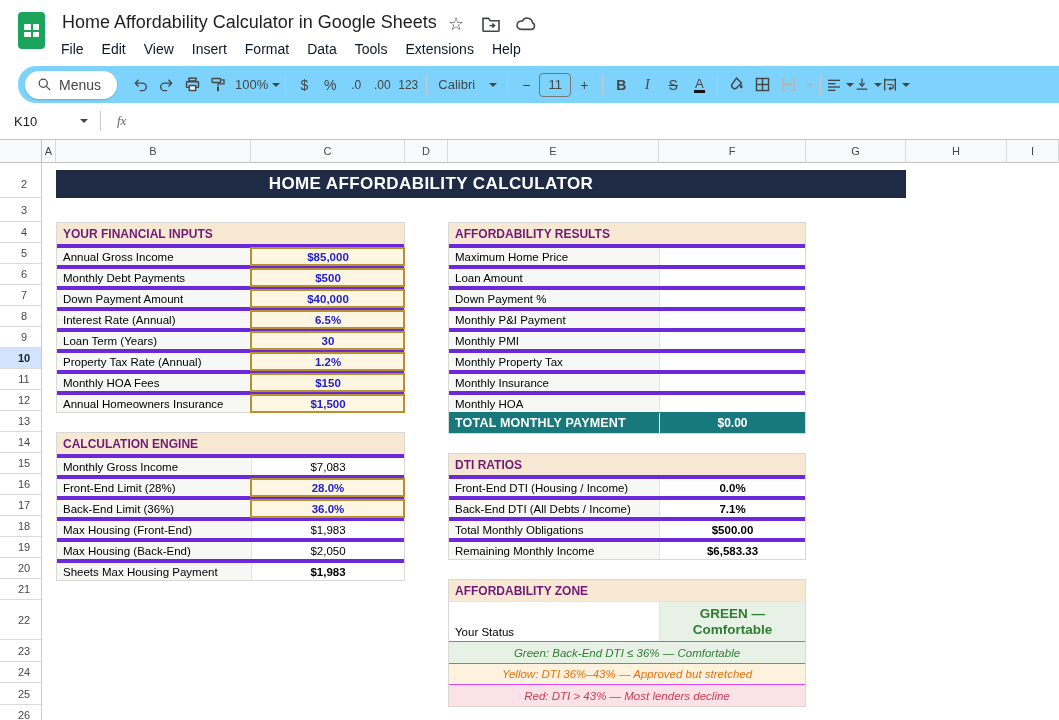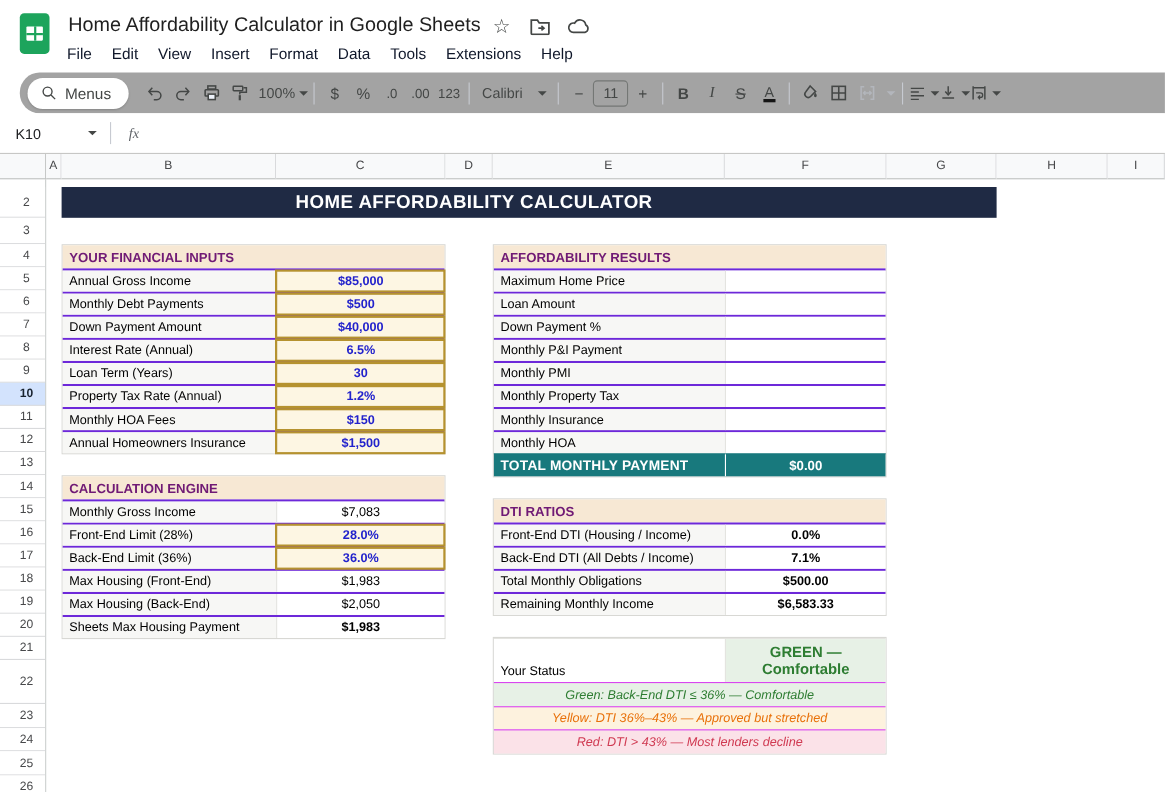--- a/index.html
+++ b/index.html
@@ -15,21 +15,21 @@
     border-radius:1px; }
   .logo .grid4:before { content:""; position:absolute; left:6.5px; top:0; width:2px; height:13px; background:#1da45c; }
   .logo .grid4:after { content:""; position:absolute; left:0; top:5.5px; width:15px; height:2px; background:#1da45c; }
   .doc-title { position:absolute; left:62px; top:12px; font-size:18px; color:#1f1f1f; white-space:nowrap; }
   .tb-icons { position:absolute; left:446px; top:14px; display:flex; gap:15px; align-items:center; color:#444746; }
   .tb-icons .ic { width:20px; height:20px; display:flex; align-items:center; justify-content:center; font-size:18px; }
   .menurow { position:absolute; left:52px; top:36px; display:flex; height:26px; align-items:center; }
   .menurow .mi { padding:0 9px; font-size:14px; color:#0f172a; border-radius:6px; cursor:default; }
 
   
-  .toolbar { position:absolute; left:18px; top:66px; width:1041px; height:37px; background:#a3a3a3;
+  .toolbar { position:absolute; left:18px; top:66px; width:1041px; height:37px; background:#7dd3fc;
     border-radius:18px 0 0 18px; display:flex; align-items:center; }
   .menus-pill { margin-left:7px; height:28px; background:#fff; border-radius:14px; display:flex;
     align-items:center; padding:0 16px 0 12px; box-shadow:0 1px 2px rgba(0,0,0,.18); gap:7px; }
   .menus-pill span { font-size:14px; color:#444746; }
   .tbtn { height:26px; min-width:26px; display:flex; align-items:center; justify-content:center;
     color:#444746; border-radius:4px; font-size:14px; }
   .tbtn svg { display:block; }
   .tsep { width:1px; height:20px; background:#c7cad1; margin:0 5px; }
   .tlabel { font-size:13px; color:#444746; }
   .caret { width:0; height:0; border-left:4px solid transparent; border-right:4px solid transparent;
@@ -63,21 +63,21 @@
 
   
   .banner { position:absolute; left:56px; top:7px; width:850px; height:28px; background:#1f2a44;
     border:1px solid #5a6residual378; }
   .banner-inner { position:absolute; left:0; top:0; width:750px; height:28px; display:flex;
     align-items:center; justify-content:center; color:#fff; font-weight:bold; font-size:17px; letter-spacing:.4px; }
 
   .tbl { position:absolute; background:#fff; border:1px solid #d8d8d4; }
   .sect-h { height:21px; background:#f7e8d4; color:#701a75; font-weight:bold; font-size:12px;
     display:flex; align-items:center; padding-left:6px; }
-  .trow { display:flex; height:21px; border-top:2px solid #6d28d9; }
+  .trow { display:flex; height:21px; border-top:4px solid #6d28d9; }
   .lcell { background:#f7f7f5; font-size:11.5px; color:#000; display:flex; align-items:center; padding-left:6px; }
   .vcell { display:flex; align-items:center; justify-content:center; font-size:11.5px; color:#000;
     border-left:1px solid #e4e4e0; background:#fff; }
   .vcell.gold { background:#fdf6e3; color:#2222cc; font-weight:bold; outline:2px solid #b5922f; outline-offset:-1px; }
   .vcell.boldv { font-weight:bold; }
   .w-l195 { width:194px; } .w-v154 { width:153px; }
   .w-l211 { width:210px; } .w-v147 { width:146px; }
 
   .total-row { display:flex; height:21px; background:#18797d; border-top:1px solid #18797d; }
   .total-row .tl { width:210px; color:#fff; font-weight:bold; font-size:12.5px; display:flex;
@@ -419,20 +419,21 @@
             <div class="lcell w-l211">Total Monthly Obligations</div>
             <div class="vcell w-v147 boldv">$500.00</div>
           </div>
         <div class="trow">
             <div class="lcell w-l211">Remaining Monthly Income</div>
             <div class="vcell w-v147 boldv">$6,583.33</div>
           </div>
       </div>
 
       <div class="tbl" style="left:448px; top:416px; width:358px">
+        <div class="sect-h">AFFORDABILITY ZONE</div>
         <div class="status-row">
           <div class="sl">Your Status</div>
           <div class="sv">GREEN — Comfortable</div>
         </div>
         <div class="legend green" style="height:22px">Green: Back-End DTI ≤ 36%  —  Comfortable</div>
         <div class="legend yellow" style="height:21px">Yellow: DTI 36%–43%  —  Approved but stretched</div>
         <div class="legend red" style="height:22px">Red: DTI &gt; 43%  —  Most lenders decline</div>
       </div>
 
     </div>

